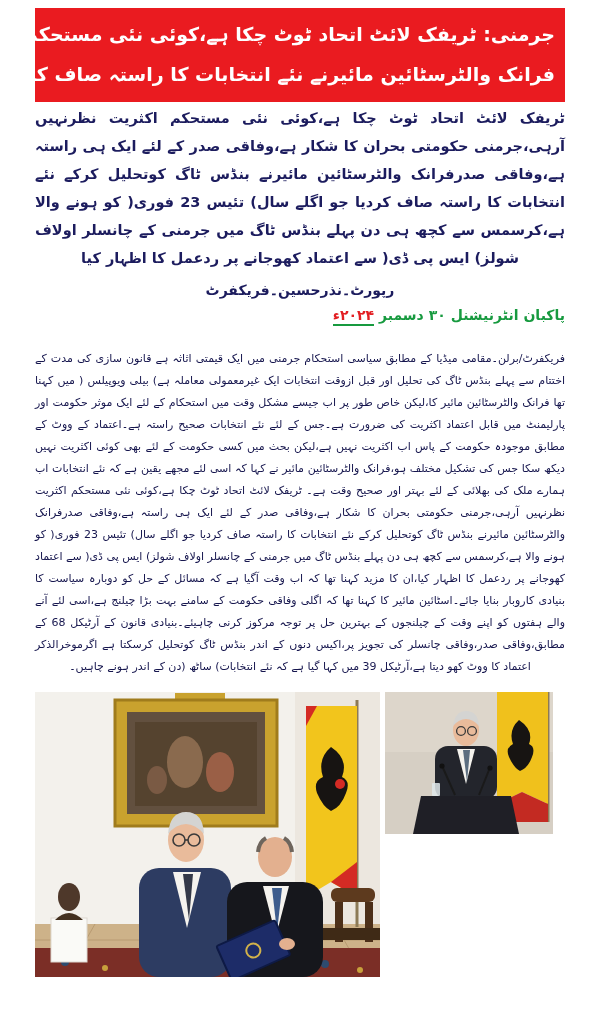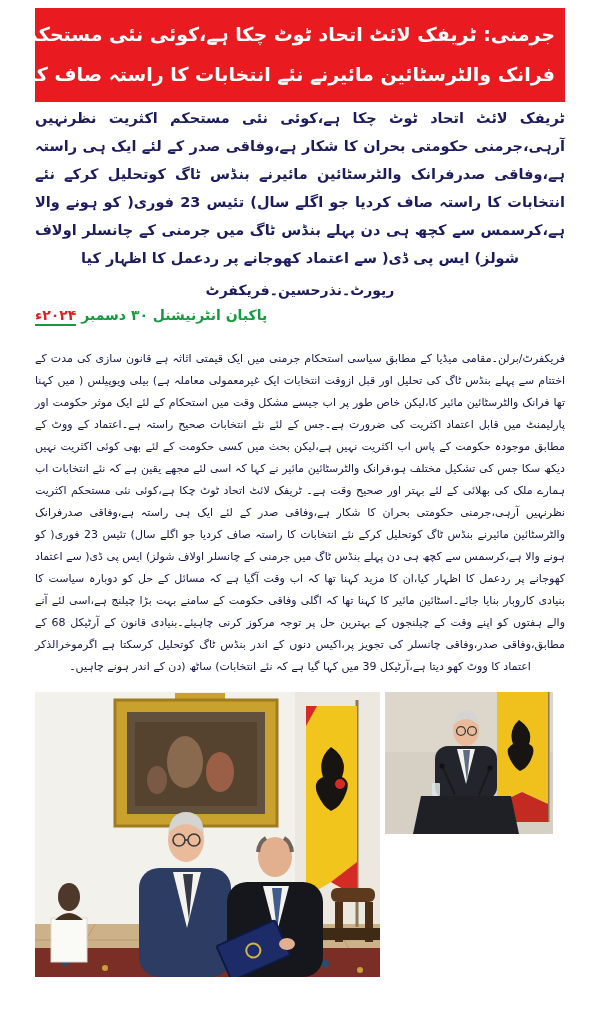--- a/index.html
+++ b/index.html
@@ -42,21 +42,21 @@
   
   .byline {
     margin-top:6px;
     text-align:center;
     color:#1C1C5E;
     font-weight:bold;
     font-size:14px;
     line-height:24px;
   }
   .dateline {
-    text-align:left;
+    text-align:right;
     color:#179A3F;
     font-weight:bold;
     font-size:14px;
     line-height:26px;
   }
   .dateline .year {
     color:#E21E22;
     border-bottom:2px solid #179A3F;
     padding-bottom:1px;
   }

